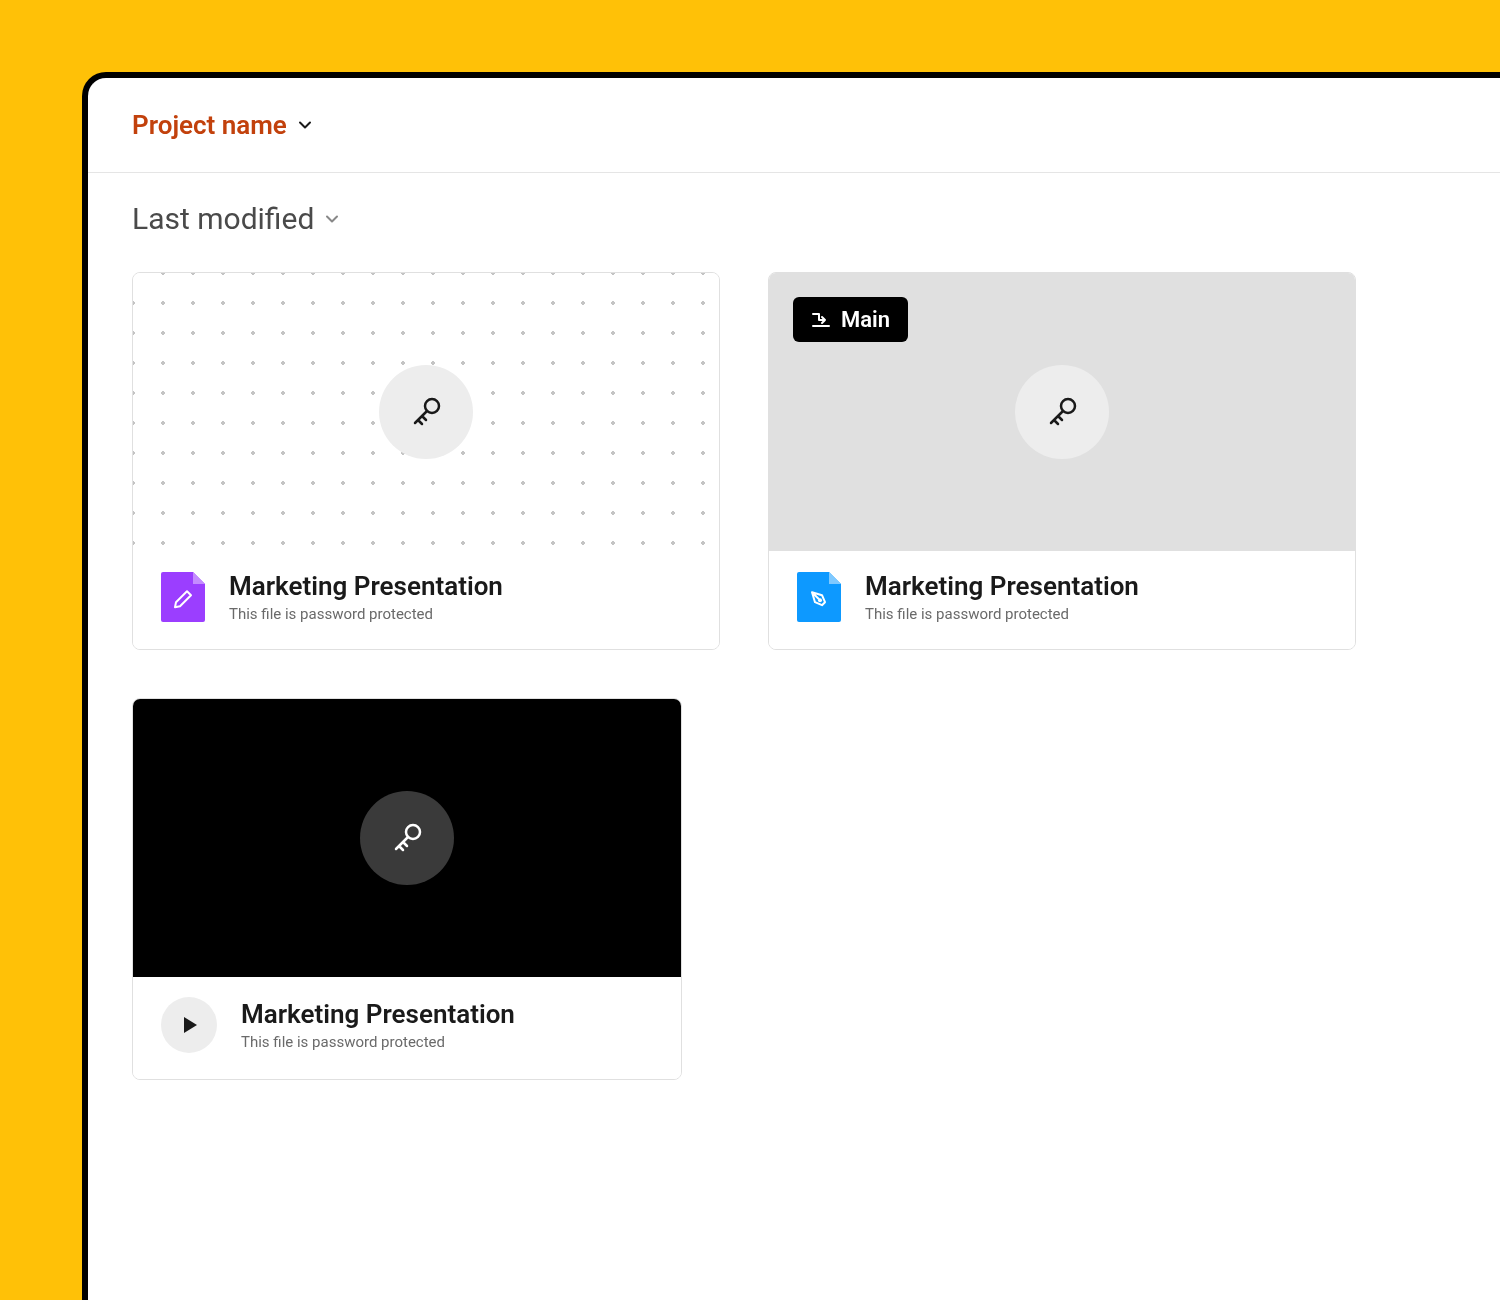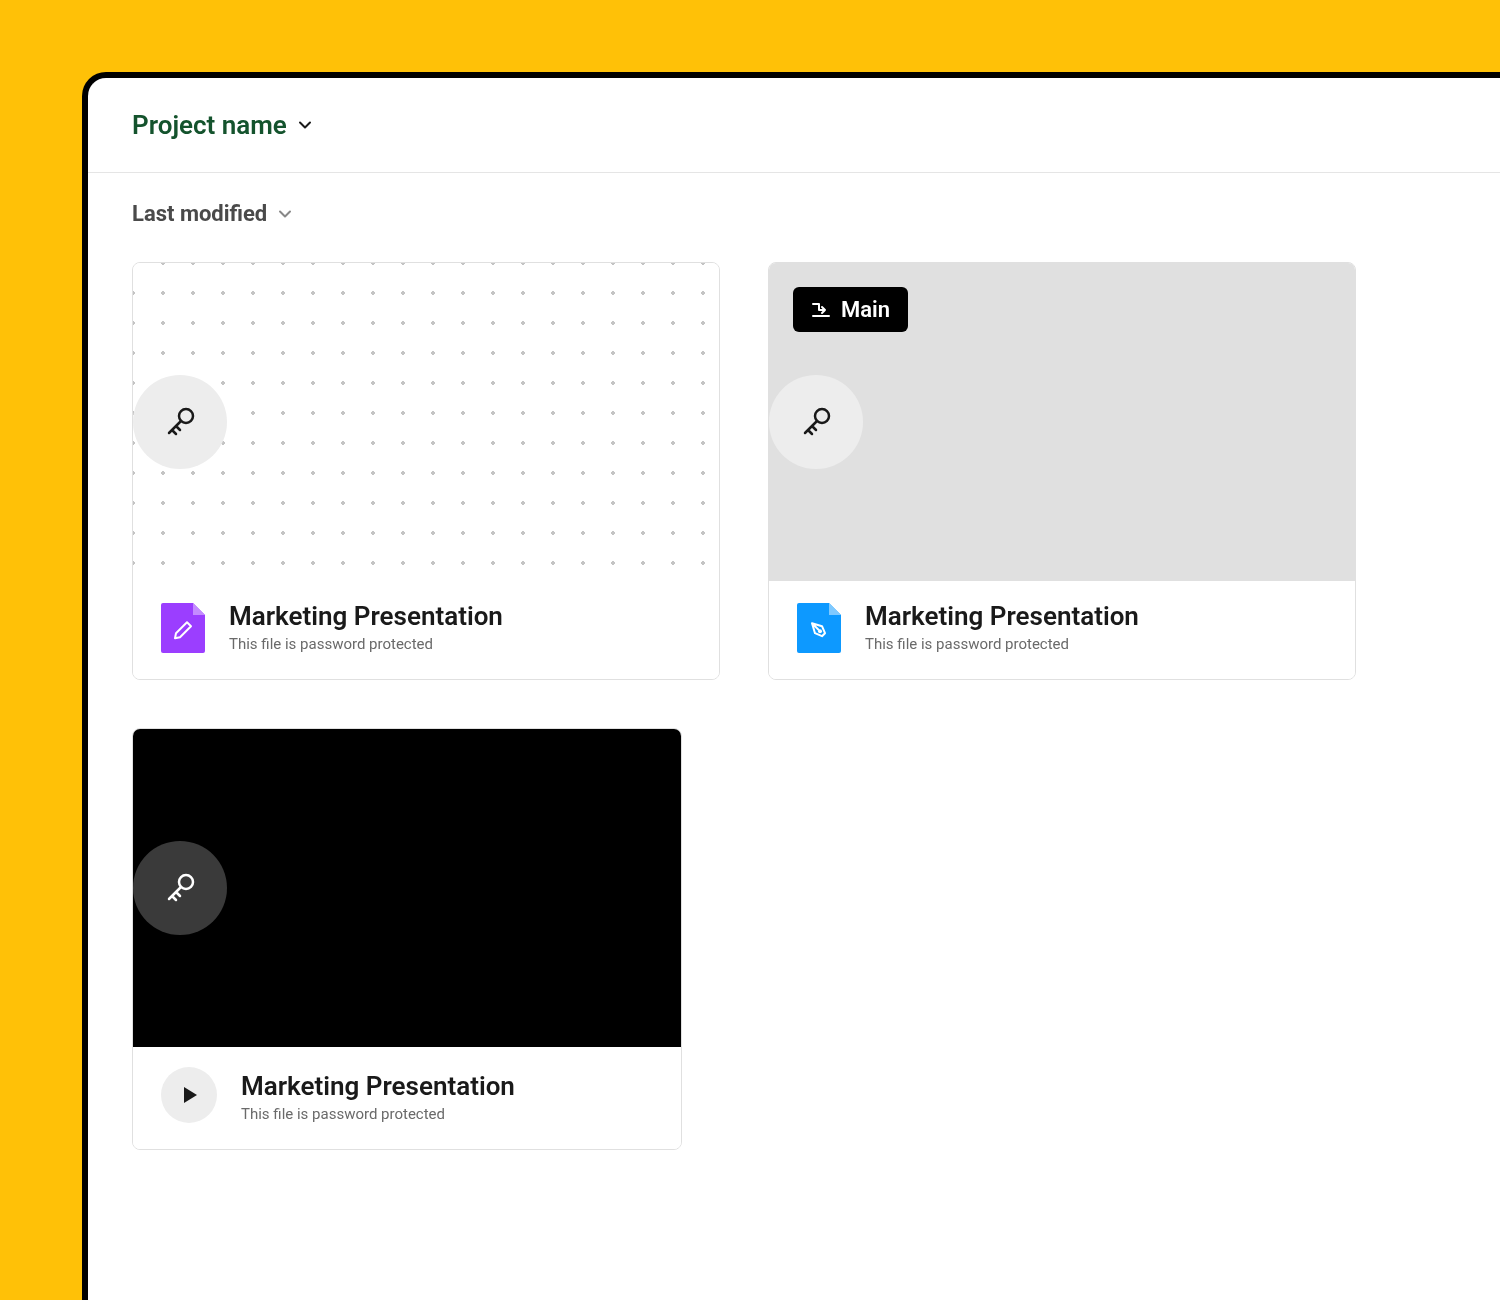--- a/index.html
+++ b/index.html
@@ -40,43 +40,43 @@
     .project-dropdown {
       display: flex;
       align-items: center;
       gap: 10px;
       cursor: pointer;
     }
 
     .project-name {
       font-size: 26px;
       font-weight: 600;
-      color: #14532d;
+      color: #c2410c;
     }
 
     .chevron-svg {
       width: 16px;
       height: 16px;
     }
 
     .content {
       padding: 28px 44px;
     }
 
     .sort-dropdown {
       display: flex;
       align-items: center;
       gap: 10px;
       cursor: pointer;
       margin-bottom: 36px;
     }
 
     .sort-label {
-      font-size: 22px;
-      font-weight: 700;
+      font-size: 30px;
+      font-weight: 400;
       color: #4a4a4a;
     }
 
     .cards-grid {
       display: flex;
       flex-wrap: wrap;
       gap: 48px;
     }
 
     .card {
@@ -94,24 +94,24 @@
 
     .card-2 {
       width: 588px;
     }
 
     .card-3 {
       width: 550px;
     }
 
     .thumbnail {
-      height: 318px;
-      display: flex;
-      align-items: center;
-      justify-content: flex-start;
+      height: 278px;
+      display: flex;
+      align-items: center;
+      justify-content: center;
       position: relative;
     }
 
     .thumbnail-dots {
       background: #ffffff;
       background-image: radial-gradient(circle, #c4c4c4 2px, transparent 2px);
       background-size: 30px 30px;
       background-position: 15px 15px;
     }
 
@@ -151,21 +151,21 @@
       display: flex;
       align-items: center;
       gap: 10px;
       font-size: 22px;
       font-weight: 600;
     }
 
     .card-footer {
       padding: 20px 28px 26px 28px;
       display: flex;
-      align-items: flex-end;
+      align-items: center;
       gap: 24px;
       background: #ffffff;
     }
 
     .file-icon {
       width: 44px;
       height: 50px;
       flex-shrink: 0;
       position: relative;
     }

